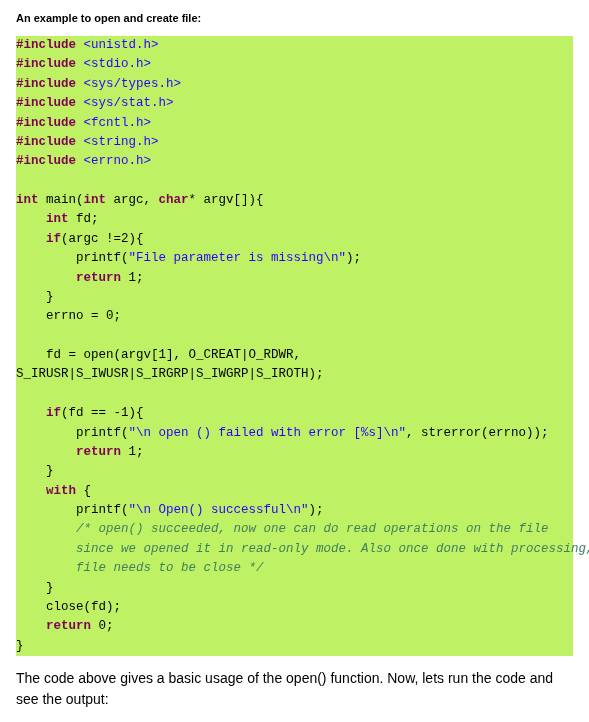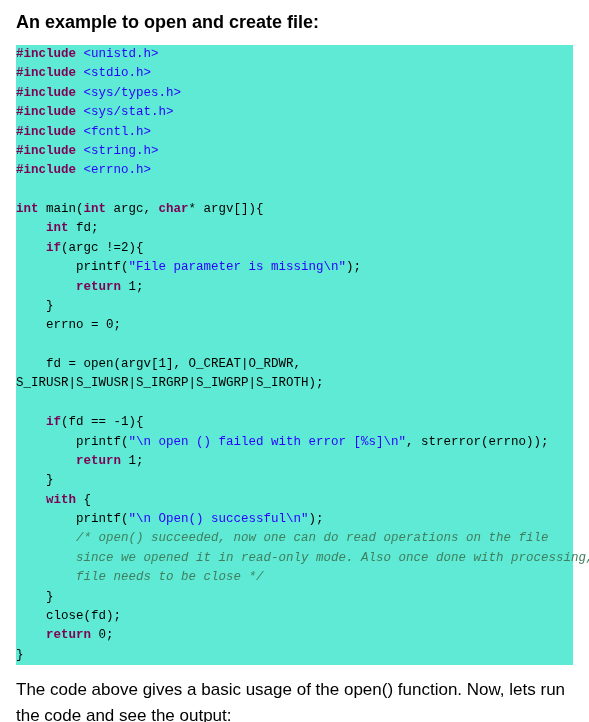--- a/index.html
+++ b/index.html
@@ -12,41 +12,41 @@
       background: #ffffff;
       font-family: Arial, sans-serif;
       font-size: 13px;
       color: #000000;
       width: 589px;
       padding: 12px 16px;
     }
 
     .heading {
       font-weight: bold;
-      font-size: 18px;
+      font-size: 11px;
       margin-bottom: 12px;
     }
 
     .code-block {
       font-family: 'Courier New', Courier, monospace;
       font-size: 12.5px;
       line-height: 1.55;
       margin-bottom: 12px;
       white-space: pre;
-      background: #5eead4;
+      background: #bef264;
     }
 
     .kw { color: #7f0055; font-weight: bold; }        
     .pp { color: #7f0055; font-weight: bold; }        
     .str { color: #2a00ff; }                           
     .cmt { color: #3f7f5f; font-style: italic; }
 
     .prose {
       font-family: Arial, sans-serif;
-      font-size: 17px;
+      font-size: 14px;
       color: #000000;
       line-height: 1.5;
       margin-bottom: 10px;
     }
 
     .terminal-block {
       font-family: 'Courier New', Courier, monospace;
       font-size: 12.5px;
       line-height: 1.6;
       color: #000000;

